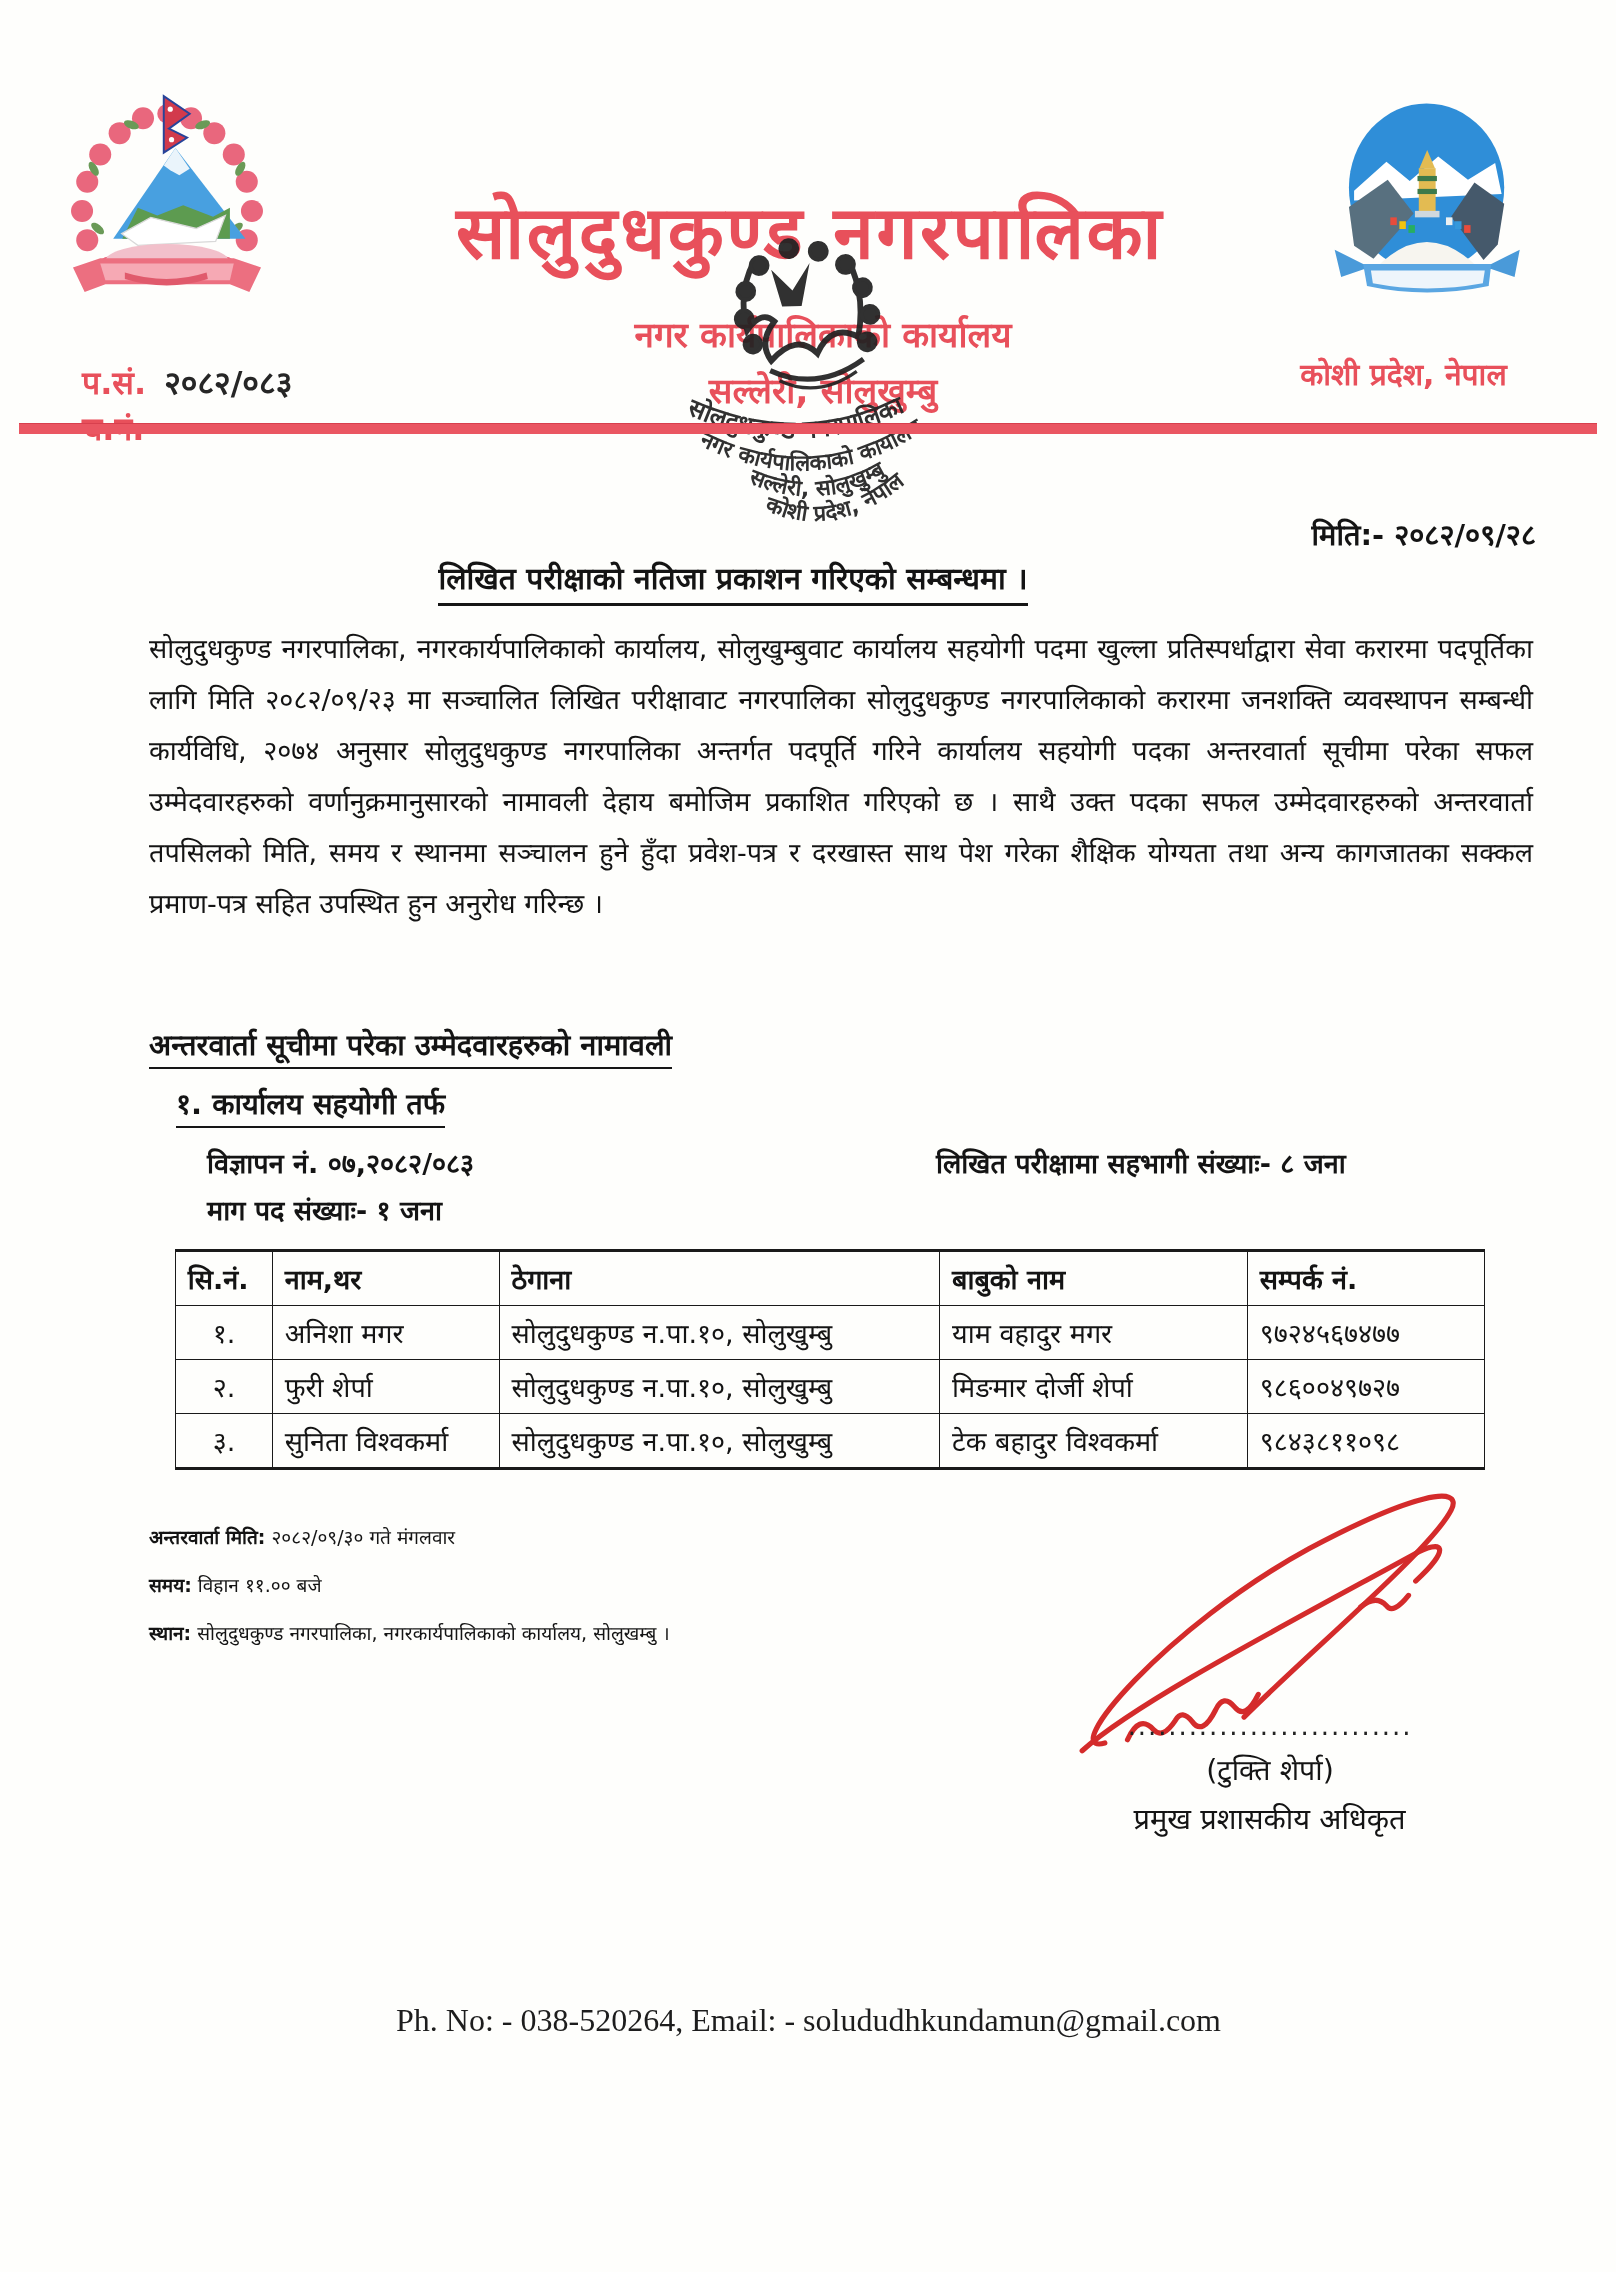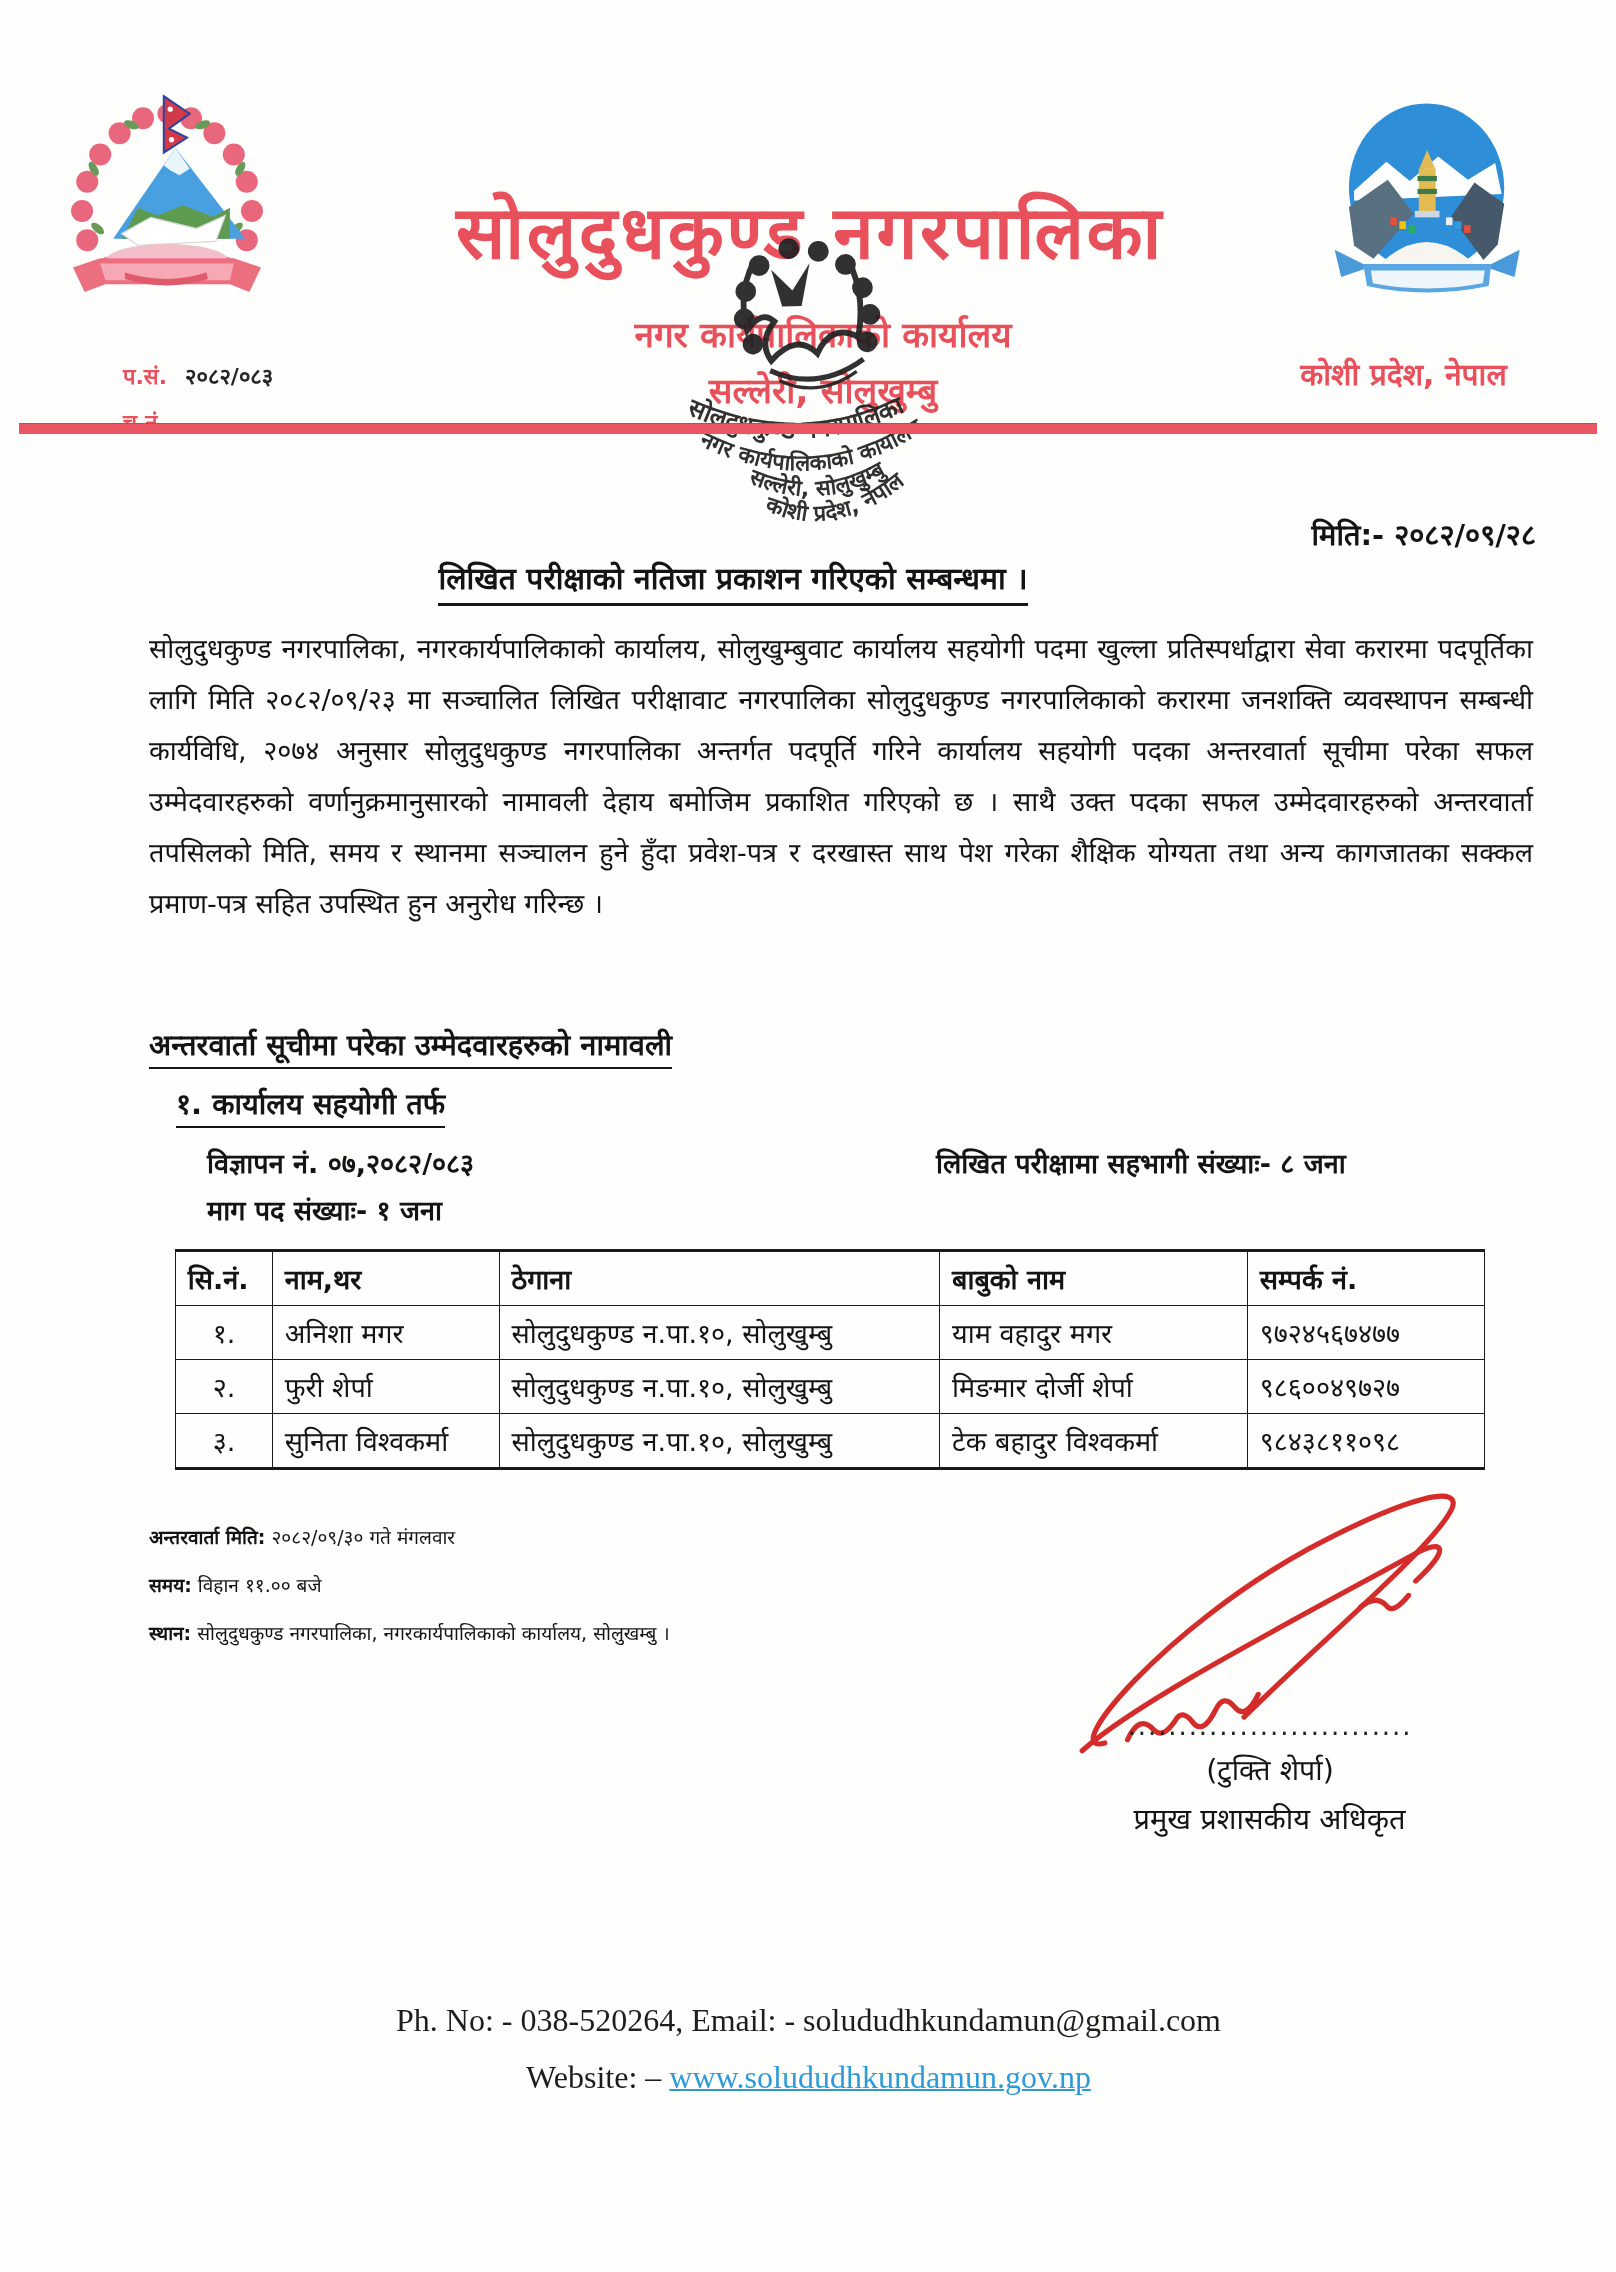--- a/index.html
+++ b/index.html
@@ -7,21 +7,21 @@
         font-family:"DejaVu Sans",sans-serif;color:#141414;}
   .abs{position:absolute;}
   .red{color:#e8505b;}
   .center{text-align:center;}
   
   .tibetan{left:337px;top:109px;width:946px;font-size:28.5px;letter-spacing:1.3px;font-weight:bold;}
   .muni-title{left:214px;top:180px;width:1192px;font-size:73px;font-weight:bold;letter-spacing:2.6px;}
   .office-line{left:337px;top:310px;width:972px;font-size:35px;font-weight:bold;}
   .address-line{left:337px;top:366px;width:972px;font-size:35px;font-weight:bold;}
   .province-line{left:1251px;top:353px;width:305px;font-size:30px;font-weight:bold;text-align:center;}
-  .ref-row{left:82px;font-size:22px;font-weight:bold;margin-left:41px;}
+  .ref-row{left:82px;font-size:32px;font-weight:bold;}
   .ref-label{color:#e8505b;}
   .ref-value{color:#262626;padding-left:18px;}
   .divider{left:19.4px;top:423px;width:1578px;height:9.7px;background:#ea5662;border-top:1.3px solid #d8404e;}
   
   .date-line{left:1160px;top:514px;width:376px;font-size:29px;text-align:right;font-weight:bold;}
   .subject-wrap{left:0;top:557px;width:1466px;text-align:center;}
   .subject{display:inline-block;font-size:30px;font-weight:bold;border-bottom:3.2px solid #161616;padding-bottom:5.2px;}
   .body-par{left:149px;top:623px;width:1384px;font-size:27px;line-height:51px;text-align:justify;}
   .list-heading-wrap{left:149px;top:1024px;}
   .u-head{display:inline-block;font-size:29px;font-weight:bold;border-bottom:2.6px solid #161616;padding-bottom:3.9px;}
@@ -266,18 +266,15 @@
       <path d="M130 432 C 210 360 420 250 640 130 C 690 102 700 120 645 170"></path>
       <path d="M200 415 q 18 -40 40 -16 q 14 16 34 -14 q 10 -18 26 2 q 16 22 36 -18 q 12 -26 30 -4 q 16 20 36 -20"></path>
       <path d="M560 210 q 24 -20 40 -2 q 10 14 34 -16"></path>
     </g>
   </svg>
   <div class="abs dotted">............................</div>
   <div class="abs sig-name">(टुक्ति शेर्पा)</div>
   <div class="abs sig-title">प्रमुख प्रशासकीय अधिकृत</div>
 
   <div class="abs footer1">Ph. No: - 038-520264,  Email: - solududhkundamun@gmail.com</div>
-  <div class="abs footer2">
-    <span>Website: – </span><a href="#" class="weblink">www.solududhkundamun.gov.np</a>
-  </div>
 
 </div>
 
 
 </body></html>

